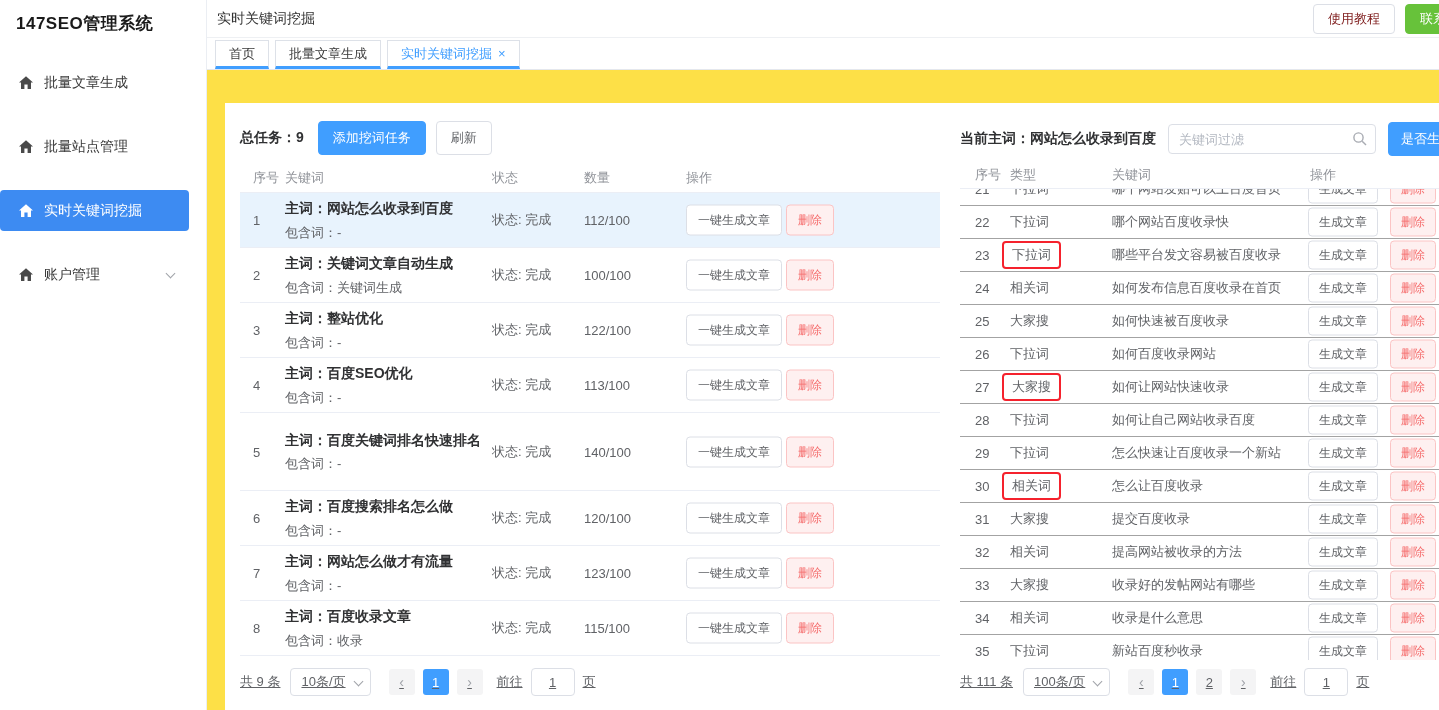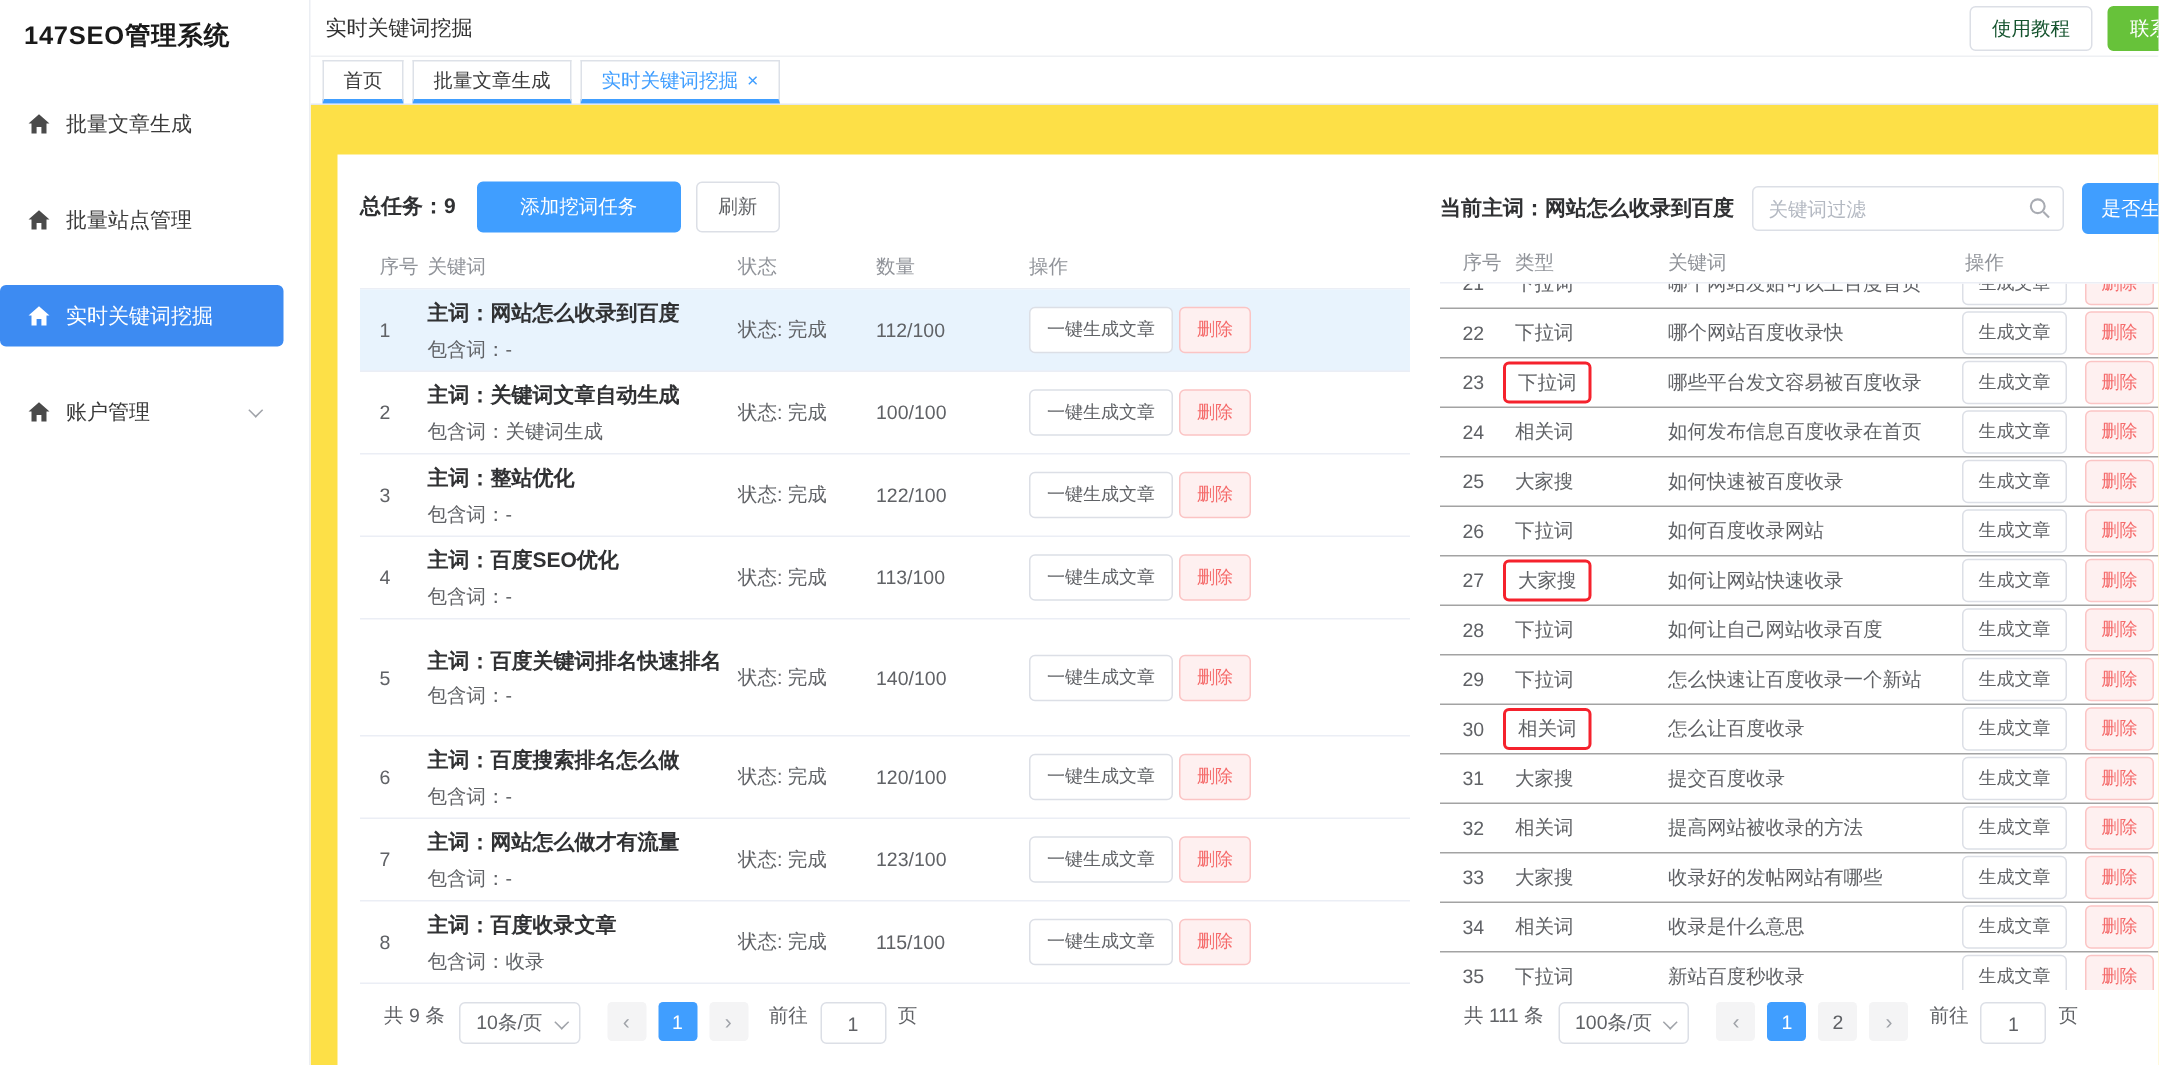--- a/index.html
+++ b/index.html
@@ -18,21 +18,21 @@
   .menu-item.active { background:#3d8bf2; color:#fff; }
   .menu-item.active .mi-icon { color:#fff; }
   .menu-item .chev { margin-left:auto; margin-right:14px; color:#909399; }
 
   
   .main { position:absolute; left:207px; top:0; width:1232px; height:710px; }
   .topbar { position:absolute; left:0; top:0; right:0; height:38px; background:#fff;
     border-bottom:1px solid #eef0f3; display:flex; align-items:center; }
   .breadcrumb { margin-left:10px; font-size:14px; color:#333; }
   .topbar-right { margin-left:auto; display:flex; align-items:center; gap:10px; padding-right:0; }
-  .btn-tutorial { font-size:13px; color:#14532d; background:#fff; border:1px solid #dcdfe6;
+  .btn-tutorial { font-size:13px; color:#7f1d1d; background:#fff; border:1px solid #dcdfe6;
     border-radius:4px; padding:5px 14px; cursor:pointer; }
   .btn-contact { font-size:13px; color:#fff; background:#67c23a; border:1px solid #67c23a;
     border-radius:4px; padding:5px 14px; cursor:pointer; white-space:nowrap; margin-right:-48px; }
 
   .tabbar { position:absolute; left:0; top:38px; right:0; height:32px; background:#fff;
     border-bottom:1px solid #e4e7ed; display:flex; align-items:flex-start; padding-left:8px; }
   .tab { margin-top:2px; margin-right:6px; background:#fff; border:1px solid #dde1e8;
     border-bottom:3px solid #409eff; padding:4px 13px 3px; font-size:13px; color:#3a3a3a;
     cursor:pointer; white-space:nowrap; }
   .tab.active { color:#409eff; }
@@ -44,21 +44,21 @@
   .banner { position:absolute; left:285px; top:72px; z-index:9; font-size:35px; font-weight:800;
     color:#fb0400; letter-spacing:1px; white-space:nowrap;
     text-shadow:-2px -2px 0 #fdf000,2px -2px 0 #fdf000,-2px 2px 0 #fdf000,2px 2px 0 #fdf000,
       -2px 0 0 #fdf000,2px 0 0 #fdf000,0 -2px 0 #fdf000,0 2px 0 #fdf000; }
 
   
   .tasks-panel { position:absolute; left:15px; top:0; width:705px; height:100%; }
   .tp-head { position:absolute; left:0; top:19px; height:32px; display:flex; align-items:center; }
   .tp-total { font-size:14px; font-weight:bold; color:#303133; margin-right:14px; }
   .btn-primary { background:#409eff; color:#fff; border:1px solid #409eff; border-radius:4px;
-    font-size:13px; padding:7px 28px; cursor:pointer; }
+    font-size:13px; padding:7px 14px; cursor:pointer; }
   .btn-plain-lg { background:#fff; color:#606266; border:1px solid #dcdfe6; border-radius:4px;
     font-size:13px; padding:7px 14px; margin-left:10px; cursor:pointer; }
 
   .t-header { position:absolute; left:0; top:60px; width:700px; height:30px;
     border-bottom:1px solid #ebeef5; font-size:13px; color:#909399; }
   .t-header span { position:absolute; top:6px; }
   .th-idx { left:13px; } .th-kw { left:45px; } .th-st { left:252px; } .th-ct { left:344px; } .th-op { left:446px; }
 
   .t-rows { position:absolute; left:0; top:90px; width:700px; }
   .trow { position:relative; height:55px; border-bottom:1px solid #ebeef5; }
@@ -99,21 +99,21 @@
   .krow:first-child { margin-top:-16px; }
   .krow .k-idx { position:absolute; left:15px; top:50%; transform:translateY(-50%); font-size:13px; color:#606266; }
   .krow .k-type { position:absolute; left:50px; top:50%; transform:translateY(-50%); font-size:13px; color:#606266; }
   .krow .k-type.boxed { border:2px solid #f5222d; border-radius:4px; padding:3px 8px; left:42px; }
   .krow .k-kw { position:absolute; left:152px; top:50%; transform:translateY(-50%); font-size:13px; color:#606266; white-space:nowrap; }
   .krow .k-ops { position:absolute; left:348px; top:50%; transform:translateY(-50%); display:flex; gap:12px; }
   .krow .btn-plain { padding:5px 10px; }
   .krow .btn-danger { padding:5px 10px; }
 
   
-  .pager { position:absolute; left:16px; top:565px; display:flex; align-items:flex-start; font-size:13px; color:#606266; }
+  .pager { position:absolute; left:0; top:565px; display:flex; align-items:center; font-size:13px; color:#606266;text-decoration:underline; }
   .pg-total { margin-right:10px; white-space:nowrap; }
   .pg-size { position:relative; border:1px solid #dcdfe6; border-radius:4px; height:28px;
     display:flex; align-items:center; padding:0 24px 0 10px; margin-right:14px; color:#606266; cursor:pointer; white-space:nowrap; }
   .pg-size .chev { position:absolute; right:7px; top:10px; }
   .pg-arrow { width:26px; height:26px; background:#f4f4f5; border-radius:3px; color:#a0a3a9;
     display:flex; align-items:center; justify-content:center; font-size:14px; margin:0 4px; cursor:pointer; }
   .pg-page { min-width:26px; height:26px; border-radius:3px; background:#f4f4f5; color:#606266;
     display:flex; align-items:center; justify-content:center; font-size:13px; margin:0 4px; cursor:pointer; }
   .pg-page.active { background:#409eff; color:#fff; }
   .pg-goto { margin-left:10px; white-space:nowrap; }

